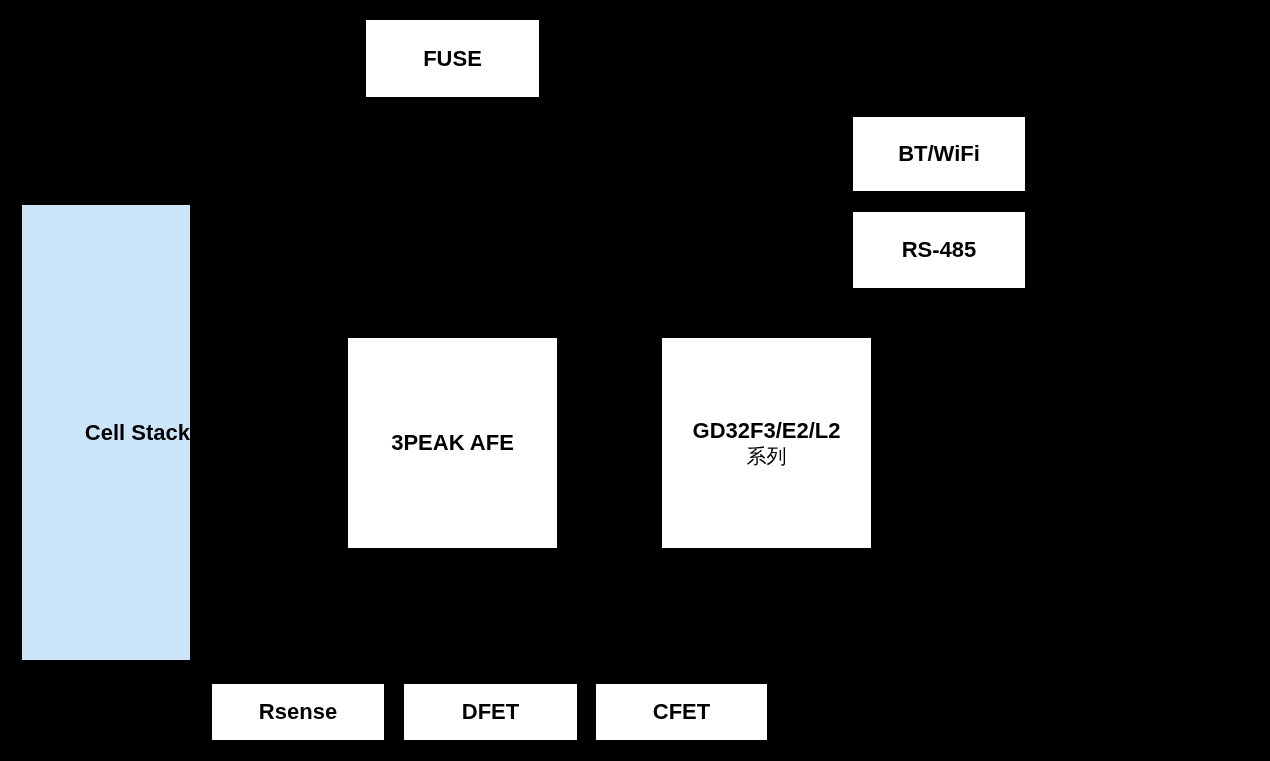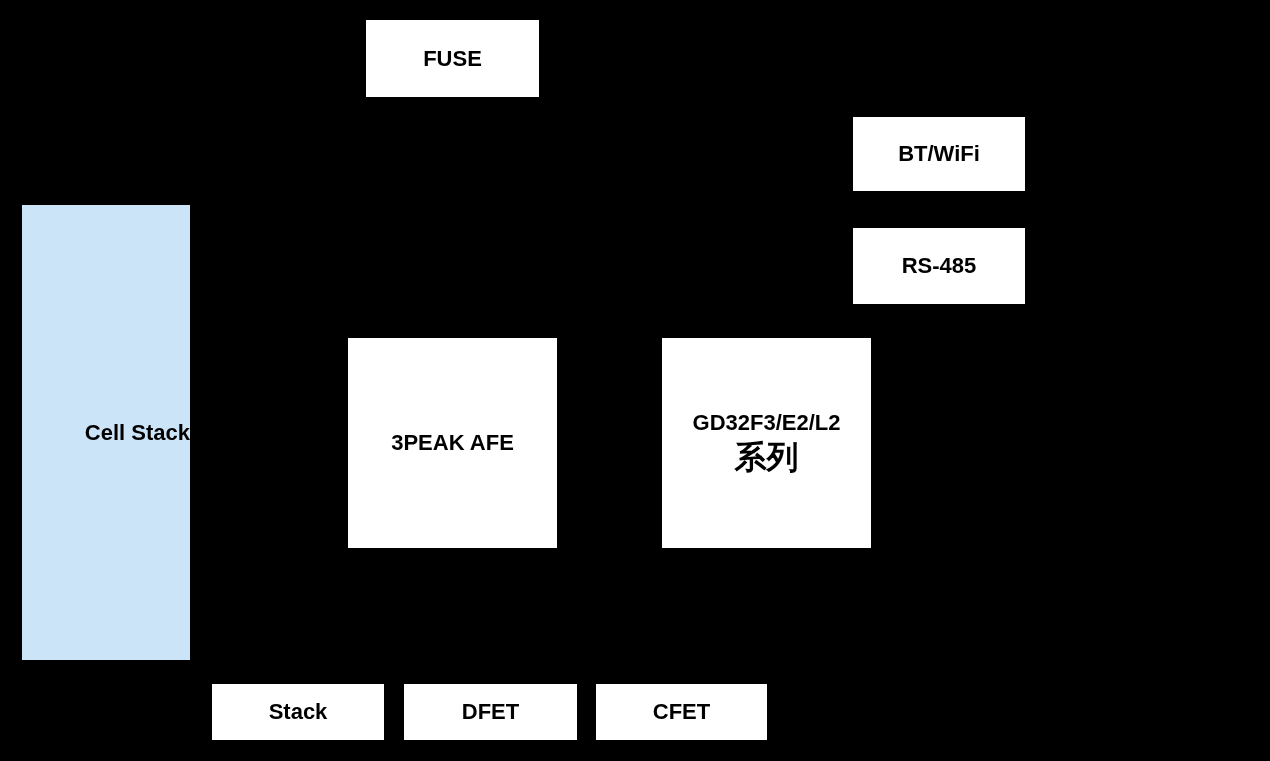--- a/index.html
+++ b/index.html
@@ -23,27 +23,27 @@
     flex-direction: column;
     align-items: center;
     justify-content: center;
     text-align: center;
     font-weight: bold;
     font-size: 22px;
     line-height: 1.25;
     box-sizing: border-box;
   }
   .block .sub {
-    font-weight: bold;
-    font-size: 32px;
+    font-weight: normal;
+    font-size: 20px;
   }
   
   .fuse      { left: 366px; top: 20px;  width: 173px; height: 77px; }
   .btwifi    { left: 853px; top: 117px; width: 172px; height: 74px; }
-  .rs485     { left: 853px; top: 212px; width: 172px; height: 76px; margin-top: 16px; }
+  .rs485     { left: 853px; top: 212px; width: 172px; height: 76px; }
   .cellstack { left: 22px;  top: 205px; width: 168px; height: 455px; background: #cce4f7; align-items: flex-end; }
   .afe       { left: 348px; top: 338px; width: 209px; height: 210px; }
   .mcu       { left: 662px; top: 338px; width: 209px; height: 210px; justify-content: center; }
   .rsense    { left: 212px; top: 684px; width: 172px; height: 56px; }
   .dfet      { left: 404px; top: 684px; width: 173px; height: 56px; }
   .cfet      { left: 596px; top: 684px; width: 171px; height: 56px; }
 </style>
 </head>
 <body>
 
@@ -68,21 +68,21 @@
   <div class="block afe">
     <span>3PEAK AFE</span>
   </div>
 
   <div class="block mcu">
     <span>GD32F3/E2/L2</span>
     <span class="sub">系列</span>
   </div>
 
   <div class="block rsense">
-    <span>Stack</span>
+    <span>Rsense</span>
   </div>
 
   <div class="block dfet">
     <span>DFET</span>
   </div>
 
   <div class="block cfet">
     <span>CFET</span>
   </div>
 

